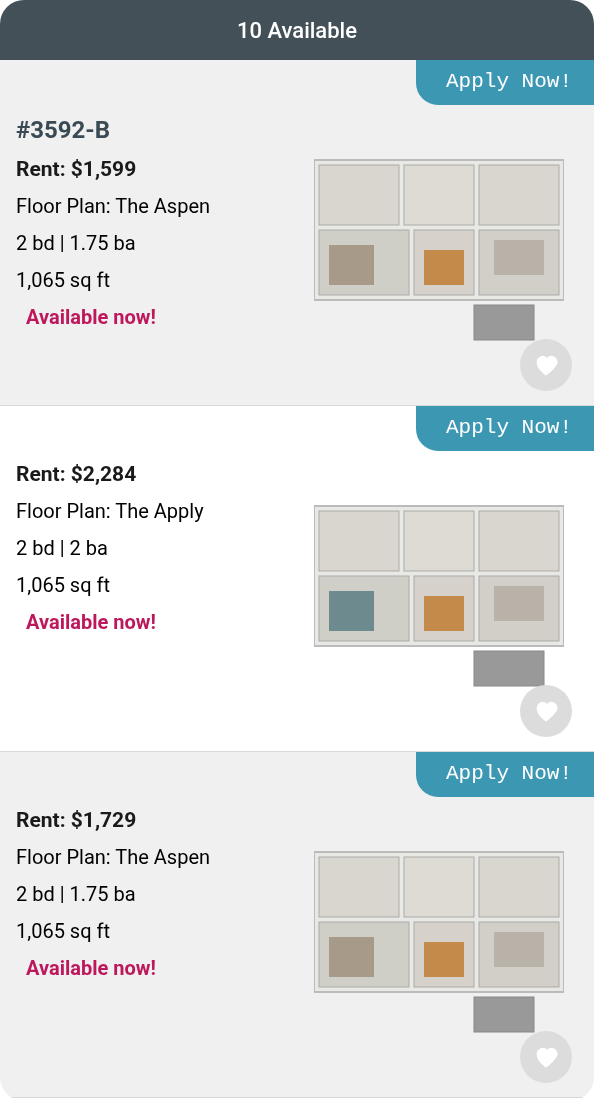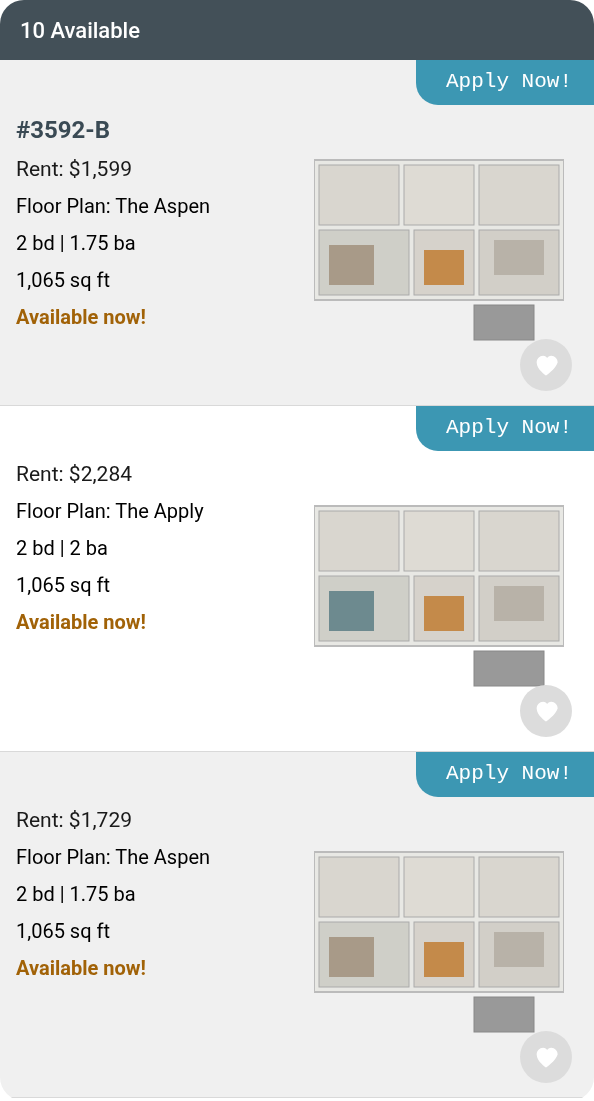--- a/index.html
+++ b/index.html
@@ -17,21 +17,21 @@
     overflow: hidden;
     position: relative;
     background: #fff;
   }
   .header {
     background: #435058;
     color: #fff;
     height: 60px;
     display: flex;
     align-items: center;
-    justify-content: flex-start;
+    justify-content: center;
     padding: 0 20px;
     font-size: 22px;
     font-weight: 500;
   }
   .scroll-area {
     position: absolute;
     top: 60px;
     left: 0;
     right: 0;
     bottom: 0;
@@ -75,32 +75,33 @@
     gap: 13px;
     max-width: 280px;
     padding-top: 28px;
   }
   .unit-id {
     color: #3a4a54;
     font-weight: 700;
     font-size: 24px;
   }
   .rent {
-    font-weight: 400;
+    font-weight: 700;
     font-size: 21px;
     color: #1a1a1a;
   }
   .line {
     font-size: 20px;
     color: #000000;
   }
   .avail {
     font-weight: 700;
     font-size: 20px;
-    color: #a16207;
+    color: #be185d;
+    margin-left: 10px;
   }
   .floorplan {
     position: absolute;
     right: 30px;
     top: 80px;
     width: 250px;
     height: 210px;
   }
   .fp-svg { width: 100%; height: 100%; }
   .heart-btn {

